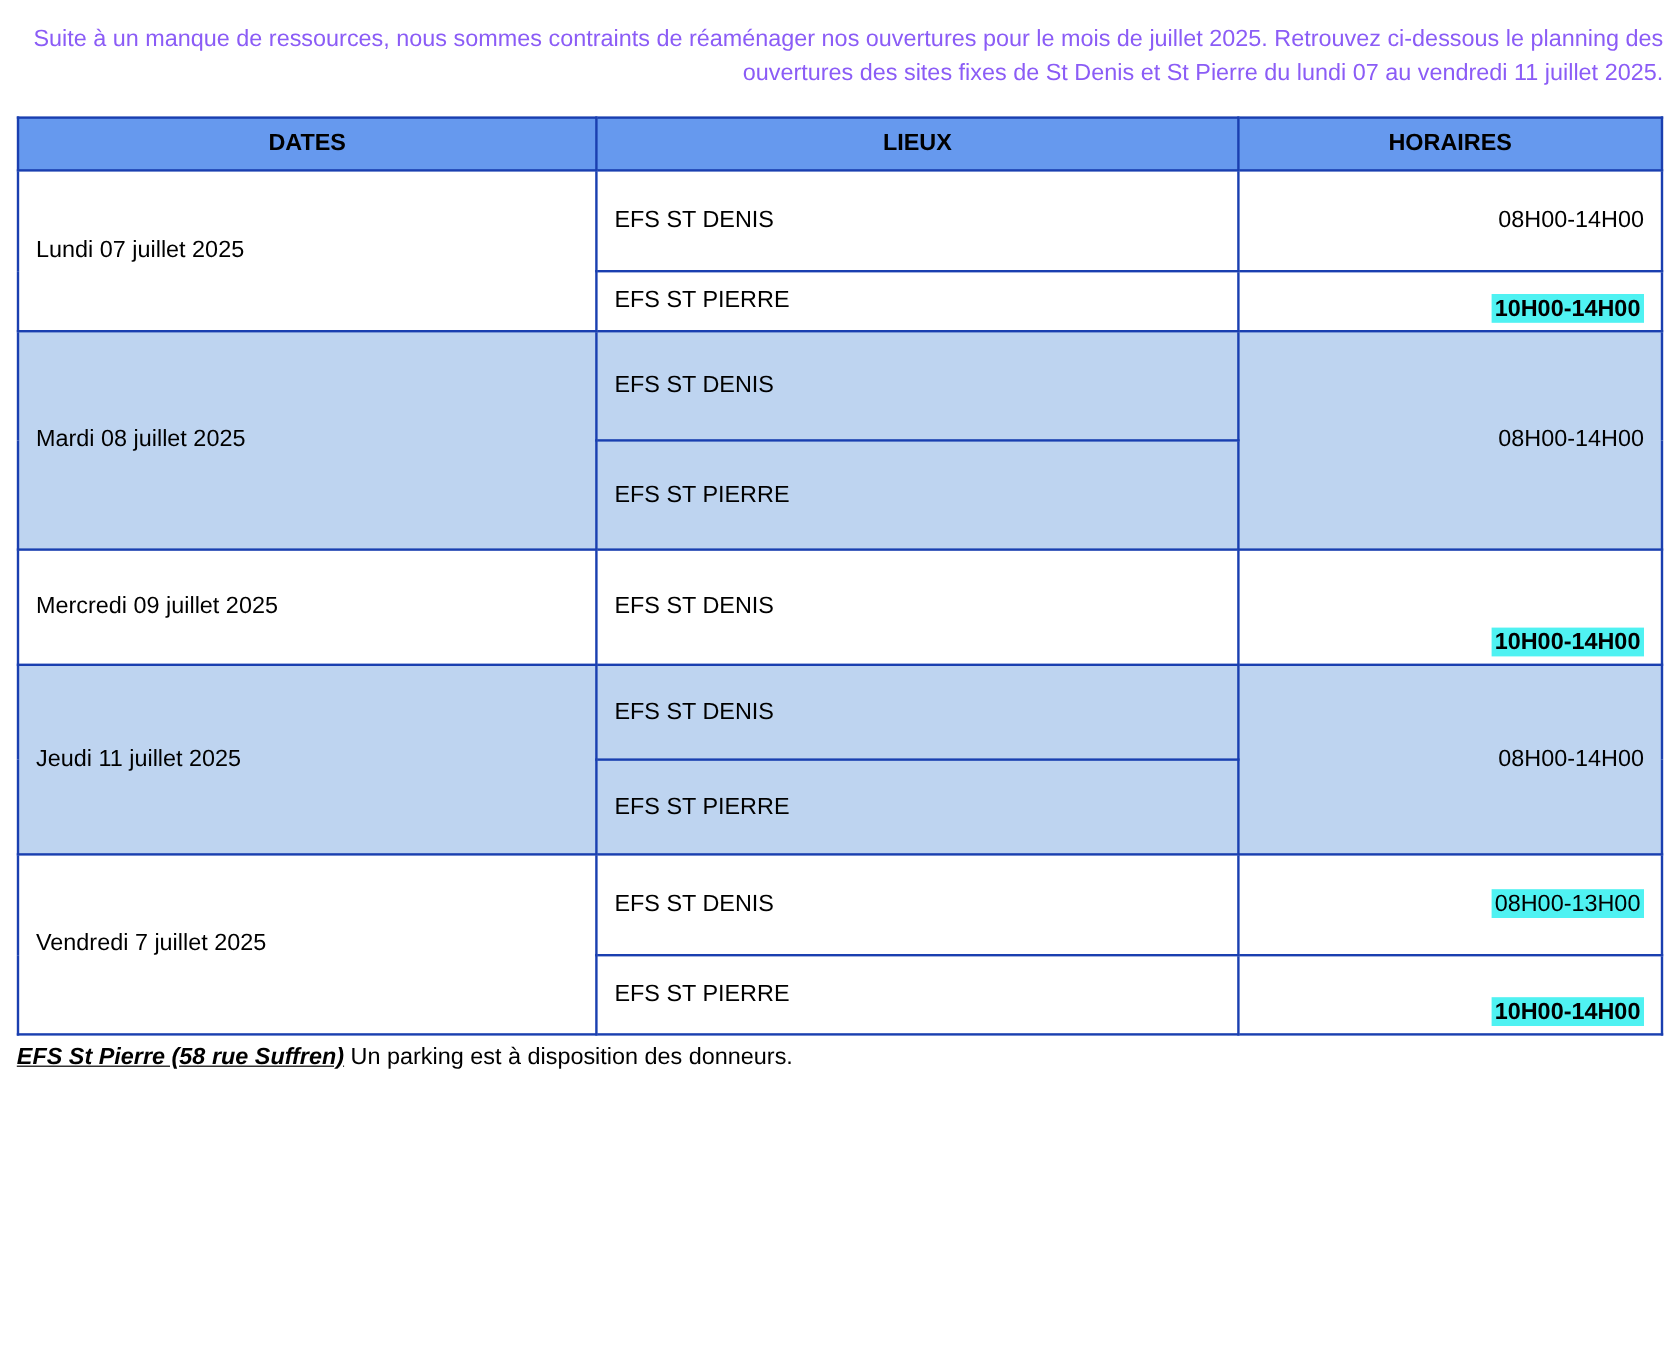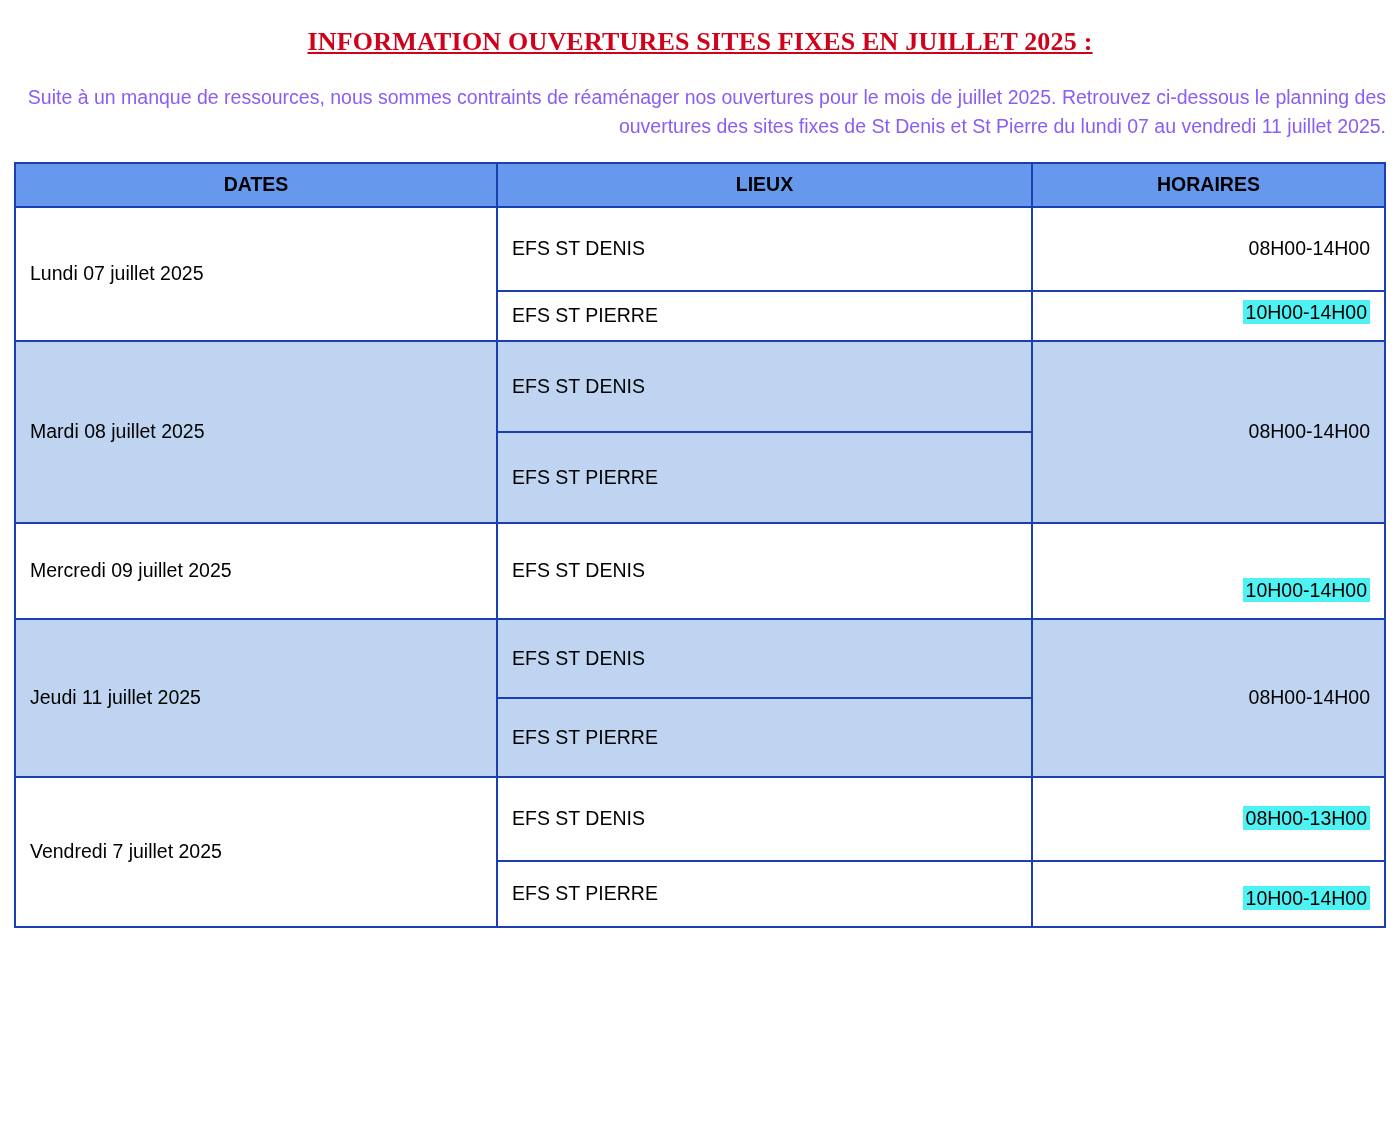--- a/index.html
+++ b/index.html
@@ -77,21 +77,22 @@
   }
   tr.row-white td { background: #ffffff; }
   tr.row-blue td { background: #bed4f0; }
 
   .hl {
     background: #4ff2f2;
     padding: 1px 3px;
   }
   .time-cell.align-bottom {
     vertical-align: bottom;
-    padding-bottom: 16px;
+    padding-bottom: 6px;
+    font-weight: bold;
   }
   .footer {
     margin-top: 4px;
     font-size: 19.5px;
     line-height: 1.45;
   }
   .footer .line1 .b-u {
     font-weight: bold;
     text-decoration: underline;
     color: #000;
@@ -104,21 +105,20 @@
     font-weight: bold;
     font-style: italic;
     text-decoration: underline;
   }
 </style>
 </head>
 <body>
 
 <div class="page">
 
-  <h1 class="doc-title">INFORMATION OUVERTURES SITES FIXES EN JUILLET 2025 :</h1>
 
   <p class="intro">Suite à un manque de ressources, nous sommes contraints de réaménager nos ouvertures pour le mois de juillet 2025. Retrouvez ci-dessous le planning des ouvertures des sites fixes de St Denis et St Pierre du lundi 07 au vendredi 11 juillet 2025.</p>
 
   <table class="schedule">
     <colgroup>
       <col class="c-dates">
       <col class="c-lieux">
       <col class="c-horaires">
     </colgroup>
     <thead>
@@ -171,15 +171,19 @@
       </tr>
       <tr class="row-white">
         <td class="place-cell" style="height:64px;">EFS ST PIERRE</td>
         <td class="time-cell align-bottom"><span class="hl">10H00-14H00</span></td>
       </tr>
 
     </tbody>
   </table>
 
   <div class="footer">
+    <div class="line3">
+      <span class="b-u-i">EFS St Pierre (58 rue Suffren)</span>
+      <span>Un parking est à disposition des donneurs.</span>
+    </div>
   </div>
 
 </div>
 
 </body></html>

